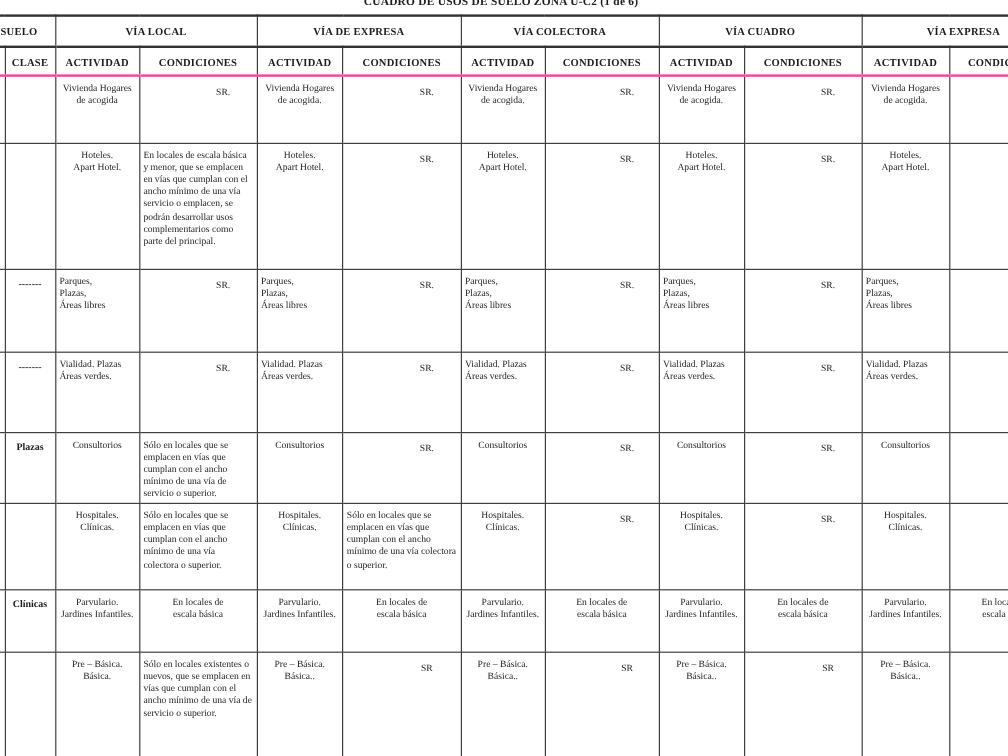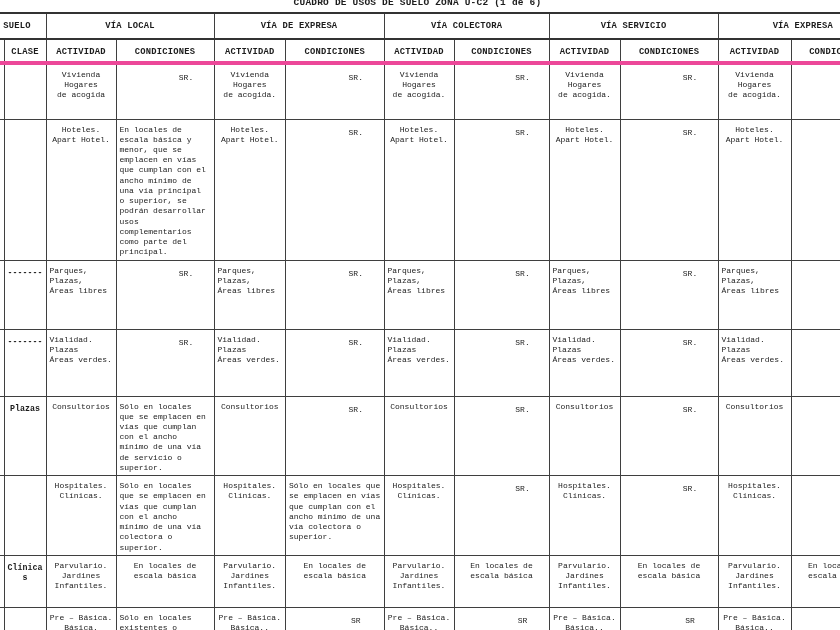--- a/index.html
+++ b/index.html
@@ -1,36 +1,36 @@
 <!DOCTYPE html>
 <html><head>
 <meta charset="utf-8">
 <style>
   html,body{margin:0;padding:0;background:#fff;}
   .viewport{
     position:relative;width:840px;height:630px;overflow:hidden;background:#fff;
-    font-family:Liberation Mono, monospace;color:#1c1c1c;
+    font-family:Liberation Serif, serif;color:#1c1c1c;
   }
   .title{
     position:absolute;top:-3px;left:-52px;width:939px;text-align:center;
     font-size:9.5px;font-weight:bold;letter-spacing:.2px;white-space:nowrap;
   }
   table.land{
     position:absolute;left:-52px;top:12px;width:939px;
     border-collapse:collapse;table-layout:fixed;background:#fff;
     border:2px solid #333;
   }
   td{
     border:1.5px solid #3f3f3f;vertical-align:top;text-align:center;
     padding:5px 2px 2px 2px;font-size:8px;line-height:1.28;
     white-space:pre-line;overflow:hidden;word-wrap:break-word;
   }
   td.h{font-weight:bold;font-size:8.8px;padding-top:7px;letter-spacing:.2px;white-space:nowrap;}
   tr.hr1 td{border-bottom:2px solid #333;}
-  tr.hr2 td{border-bottom:4px solid #ec4899;}
+  tr.hr2 td{border-bottom:2px solid #ec4899;}
   td.clase{font-weight:bold;font-size:8.3px;padding-top:7px;}
   td.l{text-align:left;padding-left:3px;padding-right:3px;}
   tr.hr1{height:26px;} tr.hr2{height:24px;}
   tr.r0{height:56px;} tr.r1{height:105px;} tr.r2{height:69px;} tr.r3{height:67px;}
   tr.r4{height:59px;} tr.r5{height:72px;} tr.r6{height:52px;} tr.r7{height:95px;}
   td.sr{padding-top:8px;padding-left:44px;}
 </style>
 </head>
 <body>
 
@@ -52,21 +52,21 @@
       <col style="width:73px">
         <col style="width:97px">
     </colgroup>
 
     <tbody>
         <tr class="hr1">
       <td class="h" colspan="2">USO DE SUELO</td>
       <td class="h" colspan="2">VÍA LOCAL</td>
       <td class="h" colspan="2">VÍA DE EXPRESA</td>
       <td class="h" colspan="2">VÍA COLECTORA</td>
-      <td class="h" colspan="2">VÍA SERVICIO</td>
+      <td class="h" colspan="2">VÍA CUADRO</td>
       <td class="h" colspan="2">VÍA EXPRESA</td>
     </tr>
 
     <tr class="hr2">
       <td class="h"></td>
       <td class="h">CLASE</td>
       <td class="h">ACTIVIDAD</td>
       <td class="h">CONDICIONES</td>
       <td class="h">ACTIVIDAD</td>
       <td class="h">CONDICIONES</td>
@@ -96,21 +96,21 @@
       <td>Vivienda Hogares
 de acogida.</td>
       <td class="sr">SR.</td>
     </tr>
 
     <tr class="r1">
       <td></td>
       <td class="clase"></td>
       <td>Hoteles.
 Apart Hotel.</td>
-      <td class="l">En locales de escala básica y menor, que se emplacen en vías que cumplan con el ancho mínimo de una vía principal o superior, se podrán desarrollar usos complementarios como parte del principal.</td>
+      <td class="l">En locales de escala básica y menor, que se emplacen en vías que cumplan con el ancho mínimo de una vía servicio o emplacen, se podrán desarrollar usos complementarios como parte del principal.</td>
       <td>Hoteles.
 Apart Hotel.</td>
       <td class="sr">SR.</td>
       <td>Hoteles.
 Apart Hotel.</td>
       <td class="sr">SR.</td>
       <td>Hoteles.
 Apart Hotel.</td>
       <td class="sr">SR.</td>
       <td>Hoteles.

